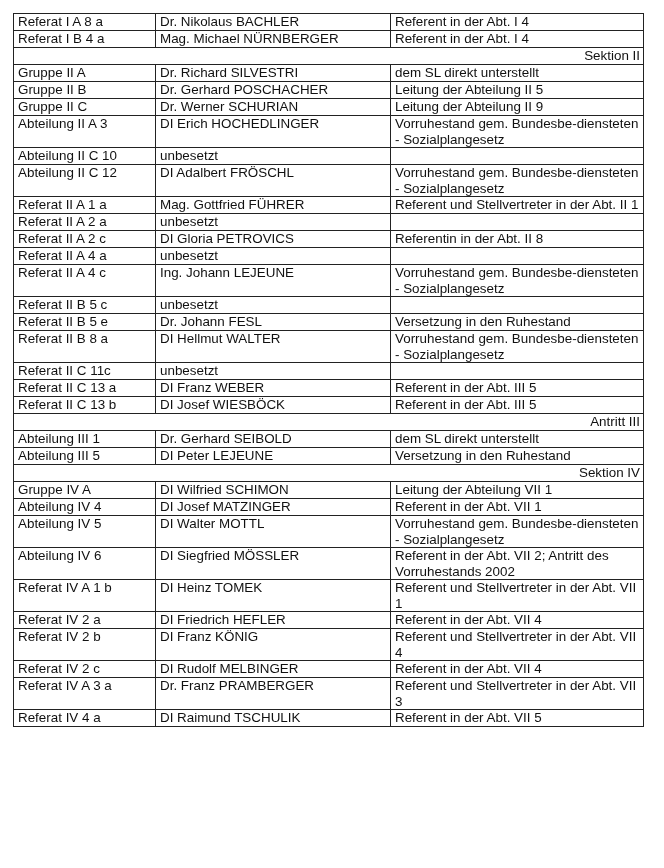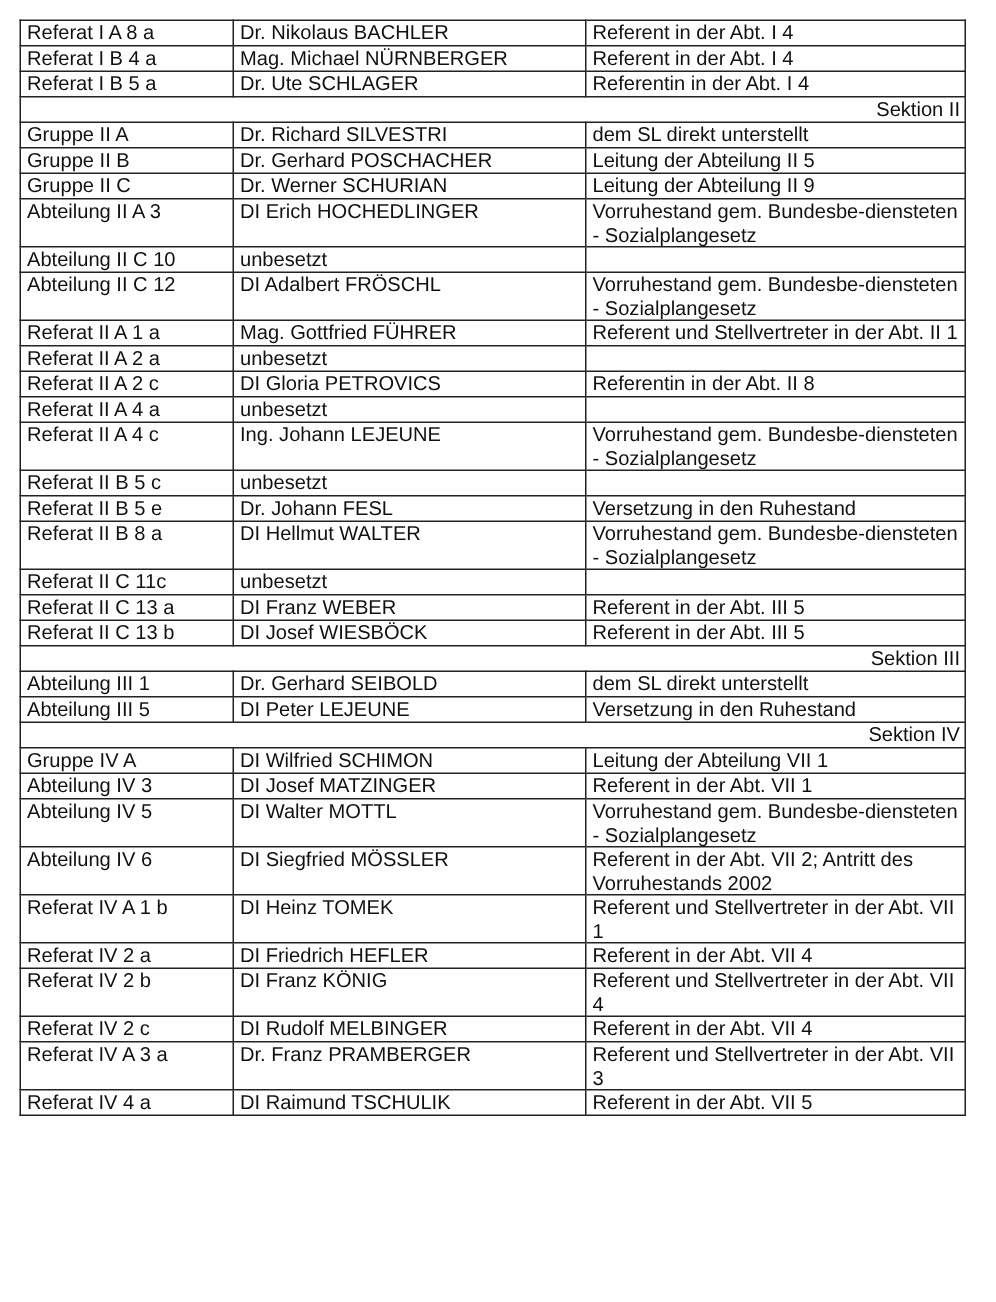--- a/index.html
+++ b/index.html
@@ -42,25 +42,20 @@
         <td>Referat I A 8 a</td>
         <td>Dr. Nikolaus BACHLER</td>
         <td>Referent in der Abt. I 4</td>
       </tr>
       <tr>
         <td>Referat I B 4 a</td>
         <td>Mag. Michael NÜRNBERGER</td>
         <td>Referent in der Abt. I 4</td>
       </tr>
       <tr>
-        <td>Referat I B 5 a</td>
-        <td>Dr. Ute SCHLAGER</td>
-        <td>Referentin in der Abt. I 4</td>
-      </tr>
-      <tr>
         <td colspan="3" class="section">Sektion II</td>
       </tr>
       <tr>
         <td>Gruppe II A</td>
         <td>Dr. Richard SILVESTRI</td>
         <td>dem SL direkt unterstellt</td>
       </tr>
       <tr>
         <td>Gruppe II B</td>
         <td>Dr. Gerhard POSCHACHER</td>
@@ -135,42 +130,42 @@
         <td>Referat II C 13 a</td>
         <td>DI Franz WEBER</td>
         <td>Referent in der Abt. III 5</td>
       </tr>
       <tr>
         <td>Referat II C 13 b</td>
         <td>DI Josef WIESBÖCK</td>
         <td>Referent in der Abt. III 5</td>
       </tr>
       <tr>
-        <td colspan="3" class="section">Sektion III</td>
+        <td colspan="3" class="section">Antritt III</td>
       </tr>
       <tr>
         <td>Abteilung III 1</td>
         <td>Dr. Gerhard SEIBOLD</td>
         <td>dem SL direkt unterstellt</td>
       </tr>
       <tr>
         <td>Abteilung III 5</td>
         <td>DI Peter LEJEUNE</td>
         <td>Versetzung in den Ruhestand</td>
       </tr>
       <tr>
         <td colspan="3" class="section">Sektion IV</td>
       </tr>
       <tr>
         <td>Gruppe IV A</td>
         <td>DI Wilfried SCHIMON</td>
         <td>Leitung der Abteilung VII 1</td>
       </tr>
       <tr>
-        <td>Abteilung IV 3</td>
+        <td>Abteilung IV 4</td>
         <td>DI Josef MATZINGER</td>
         <td>Referent in der Abt. VII 1</td>
       </tr>
       <tr>
         <td>Abteilung IV 5</td>
         <td>DI Walter MOTTL</td>
         <td>Vorruhestand gem. Bundesbe-diensteten - Sozialplangesetz</td>
       </tr>
       <tr>
         <td>Abteilung IV 6</td>

